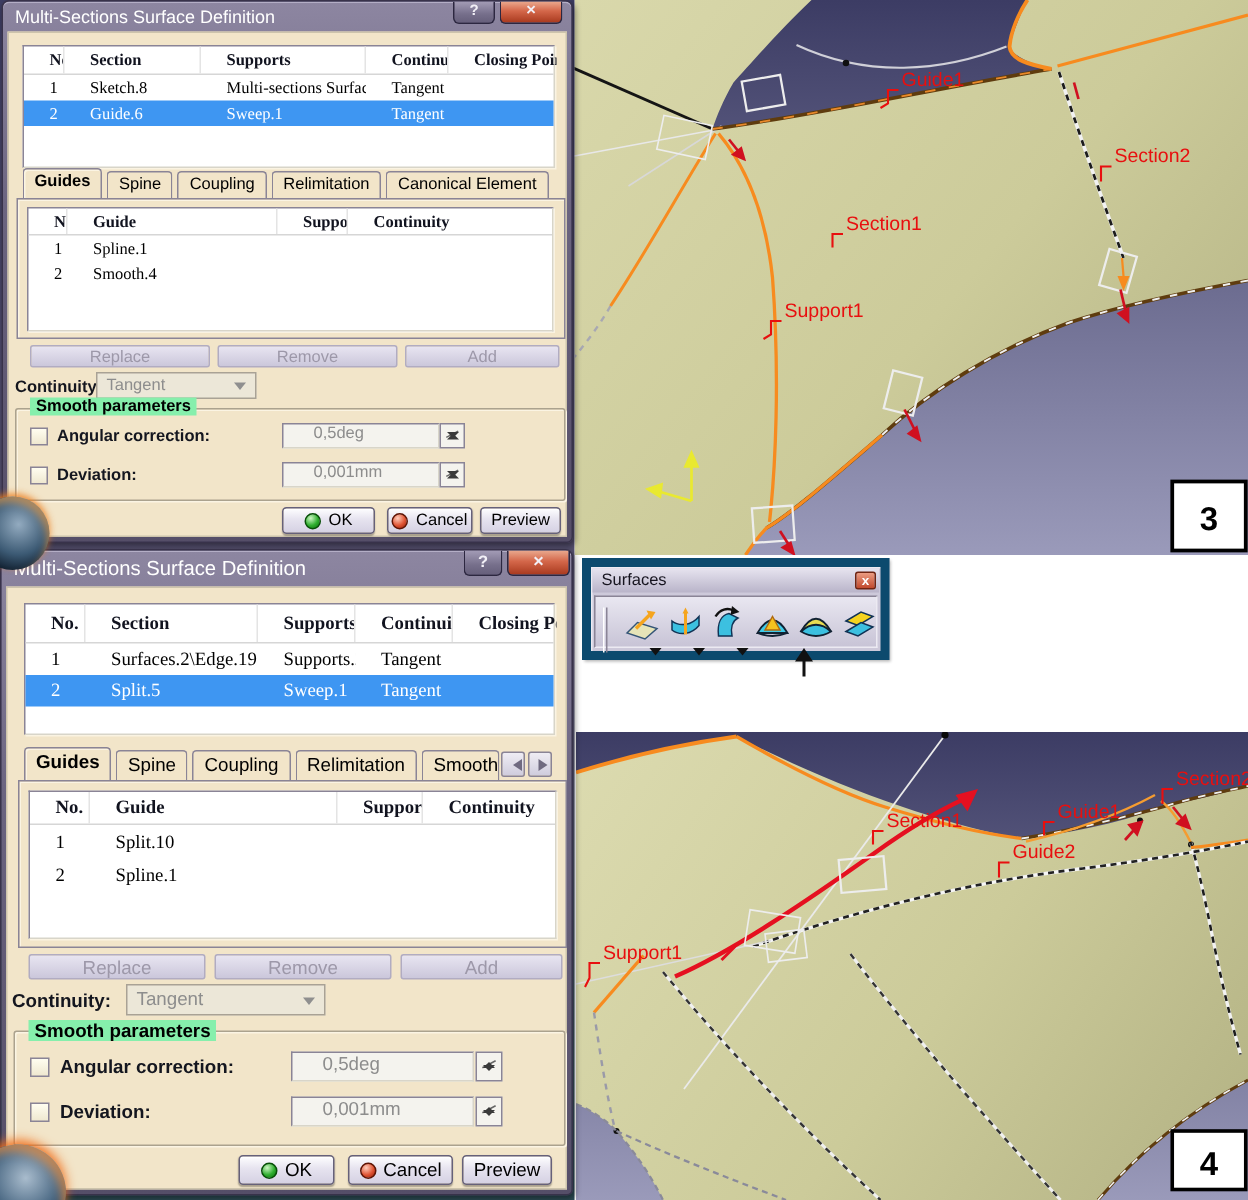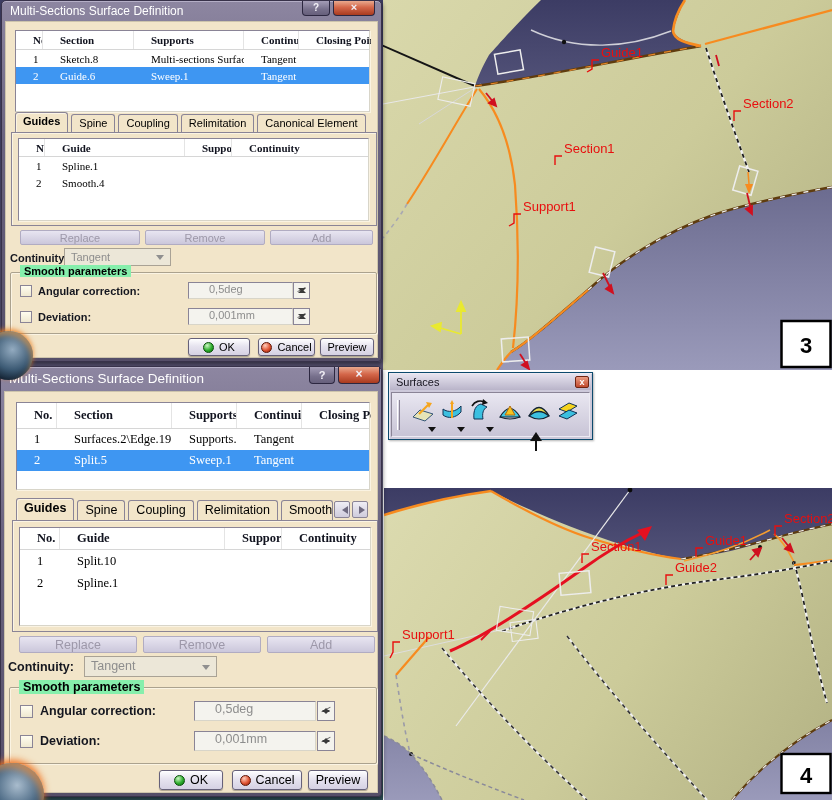--- a/index.html
+++ b/index.html
@@ -78,21 +78,21 @@
     color:#8d8d8d; display:flex; align-items:flex-start; padding-left:20px; }
   .spin { position:absolute; background:#f4f3ee; border:1px solid #8a8496; }
   .spin .slash { position:absolute; left:3px; right:3px; top:38%; border-top:1px solid #666; transform:rotate(-28deg); }
   .spin .up { position:absolute; left:50%; margin-left:-4px; top:2px; width:0; height:0;
     border:4px solid transparent; border-bottom:4px solid #3a3a3a; }
   .spin .dn { position:absolute; left:50%; margin-left:-4px; bottom:2px; width:0; height:0;
     border:4px solid transparent; border-top:4px solid #3a3a3a; }
 
   
   #palette { position:absolute; left:388px; top:372px; width:205px; height:68px; z-index:2;
-    background:#cdc9da; border:1px solid #0c4a6e; box-shadow:inset 1px 1px 0 #eceaf2, 1px 1px 2px rgba(0,0,0,.3); }
+    background:#cdc9da; border:6px solid #0c4a6e; box-shadow:inset 1px 1px 0 #eceaf2, 1px 1px 2px rgba(0,0,0,.3); }
   #palette .ptitle { position:absolute; left:1px; right:1px; top:1px; height:16px;
     background:linear-gradient(180deg,#e6e3ef,#b9b4c9); font-size:11px; color:#16141f;
     line-height:16px; padding-left:6px; }
   #palette .pclose { position:absolute; right:3px; top:3px; width:14px; height:12px;
     background:linear-gradient(180deg,#eb9c82,#c14a2e); border:1px solid #6f2412; border-radius:2px;
     color:#fff; font-size:9px; font-weight:bold; line-height:10px; text-align:center; }
   #palette .pbody { position:absolute; left:2px; right:2px; top:19px; bottom:2px;
     background:linear-gradient(180deg,#e9e7f1,#c8c4d6); border:1px solid; border-color:#8a8496 #eceaf2 #eceaf2 #8a8496; }
   #palette .handle { position:absolute; left:5px; top:7px; width:3px; height:30px;
     border-left:1px solid #fff; border-right:1px solid #8a8496; }

